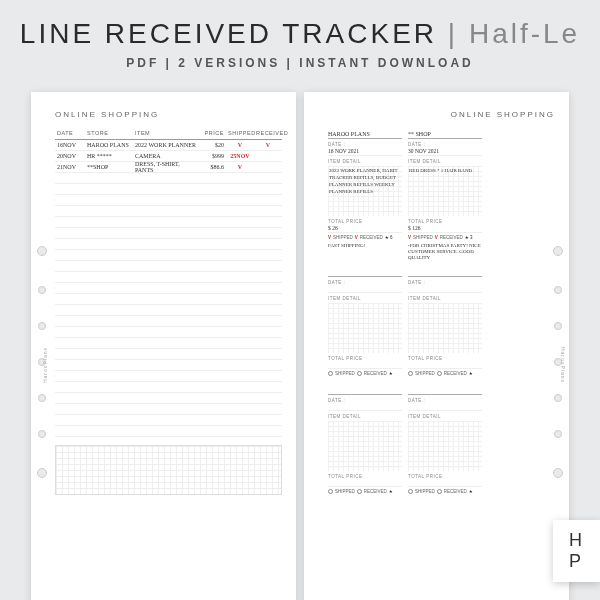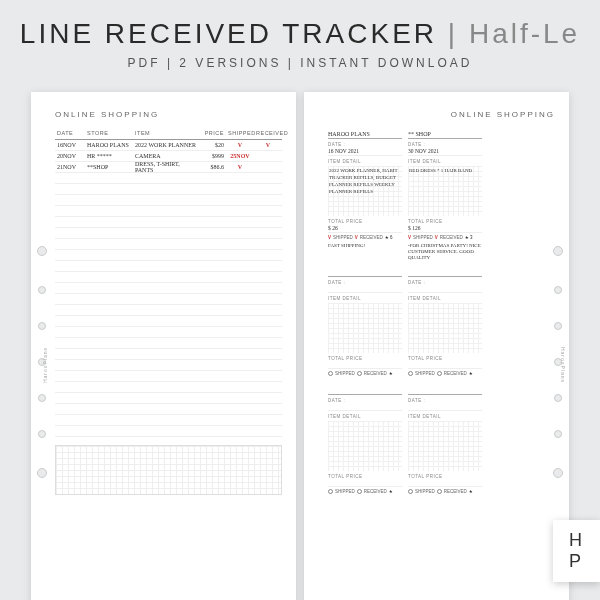--- a/index.html
+++ b/index.html
@@ -1,20 +1,20 @@
 <!DOCTYPE html>
 <html><head>
 <meta charset="utf-8">
 <style>
 *{box-sizing:border-box;margin:0;padding:0}
 body{width:600px;height:600px;background:#e8eaeb;font-family:Arial,Helvetica,sans-serif;overflow:hidden;position:relative}
 .header{padding:18px 0 12px 0;text-align:center}
 .title{font-size:28px;font-weight:300;letter-spacing:3px;color:#2a2a2a}
 .title .thin{font-weight:200;color:#888}
-.subtitle{font-size:12px;letter-spacing:3px;color:#555;margin-top:6px;font-weight:400}
+.subtitle{font-size:12px;letter-spacing:3px;color:#555;margin-top:6px;font-weight:700}
 .pages{display:flex;justify-content:center;gap:8px;padding:10px 20px 0 20px;position:relative}
 .page{background:#fff;width:265px;height:540px;box-shadow:0 2px 8px rgba(0,0,0,0.15);position:relative;padding:18px 14px 12px 24px}
 .holes{position:absolute;left:4px;top:0;bottom:0;width:14px;display:flex;flex-direction:column;justify-content:center;gap:28px}
 .holes::before,.holes::after{content:"";display:block;width:8px;height:8px;border-radius:50%;background:#e8eaeb;border:1px solid #ccc;margin:2px auto}
 .hole{width:8px;height:8px;border-radius:50%;background:#e8eaeb;border:1px solid #ccc;margin:0 auto}
 .page-title{font-size:8px;letter-spacing:2px;color:#666;margin-bottom:10px}
 .page.right .page-title{text-align:right}
 
 
 .tbl{width:100%;font-size:6px}

